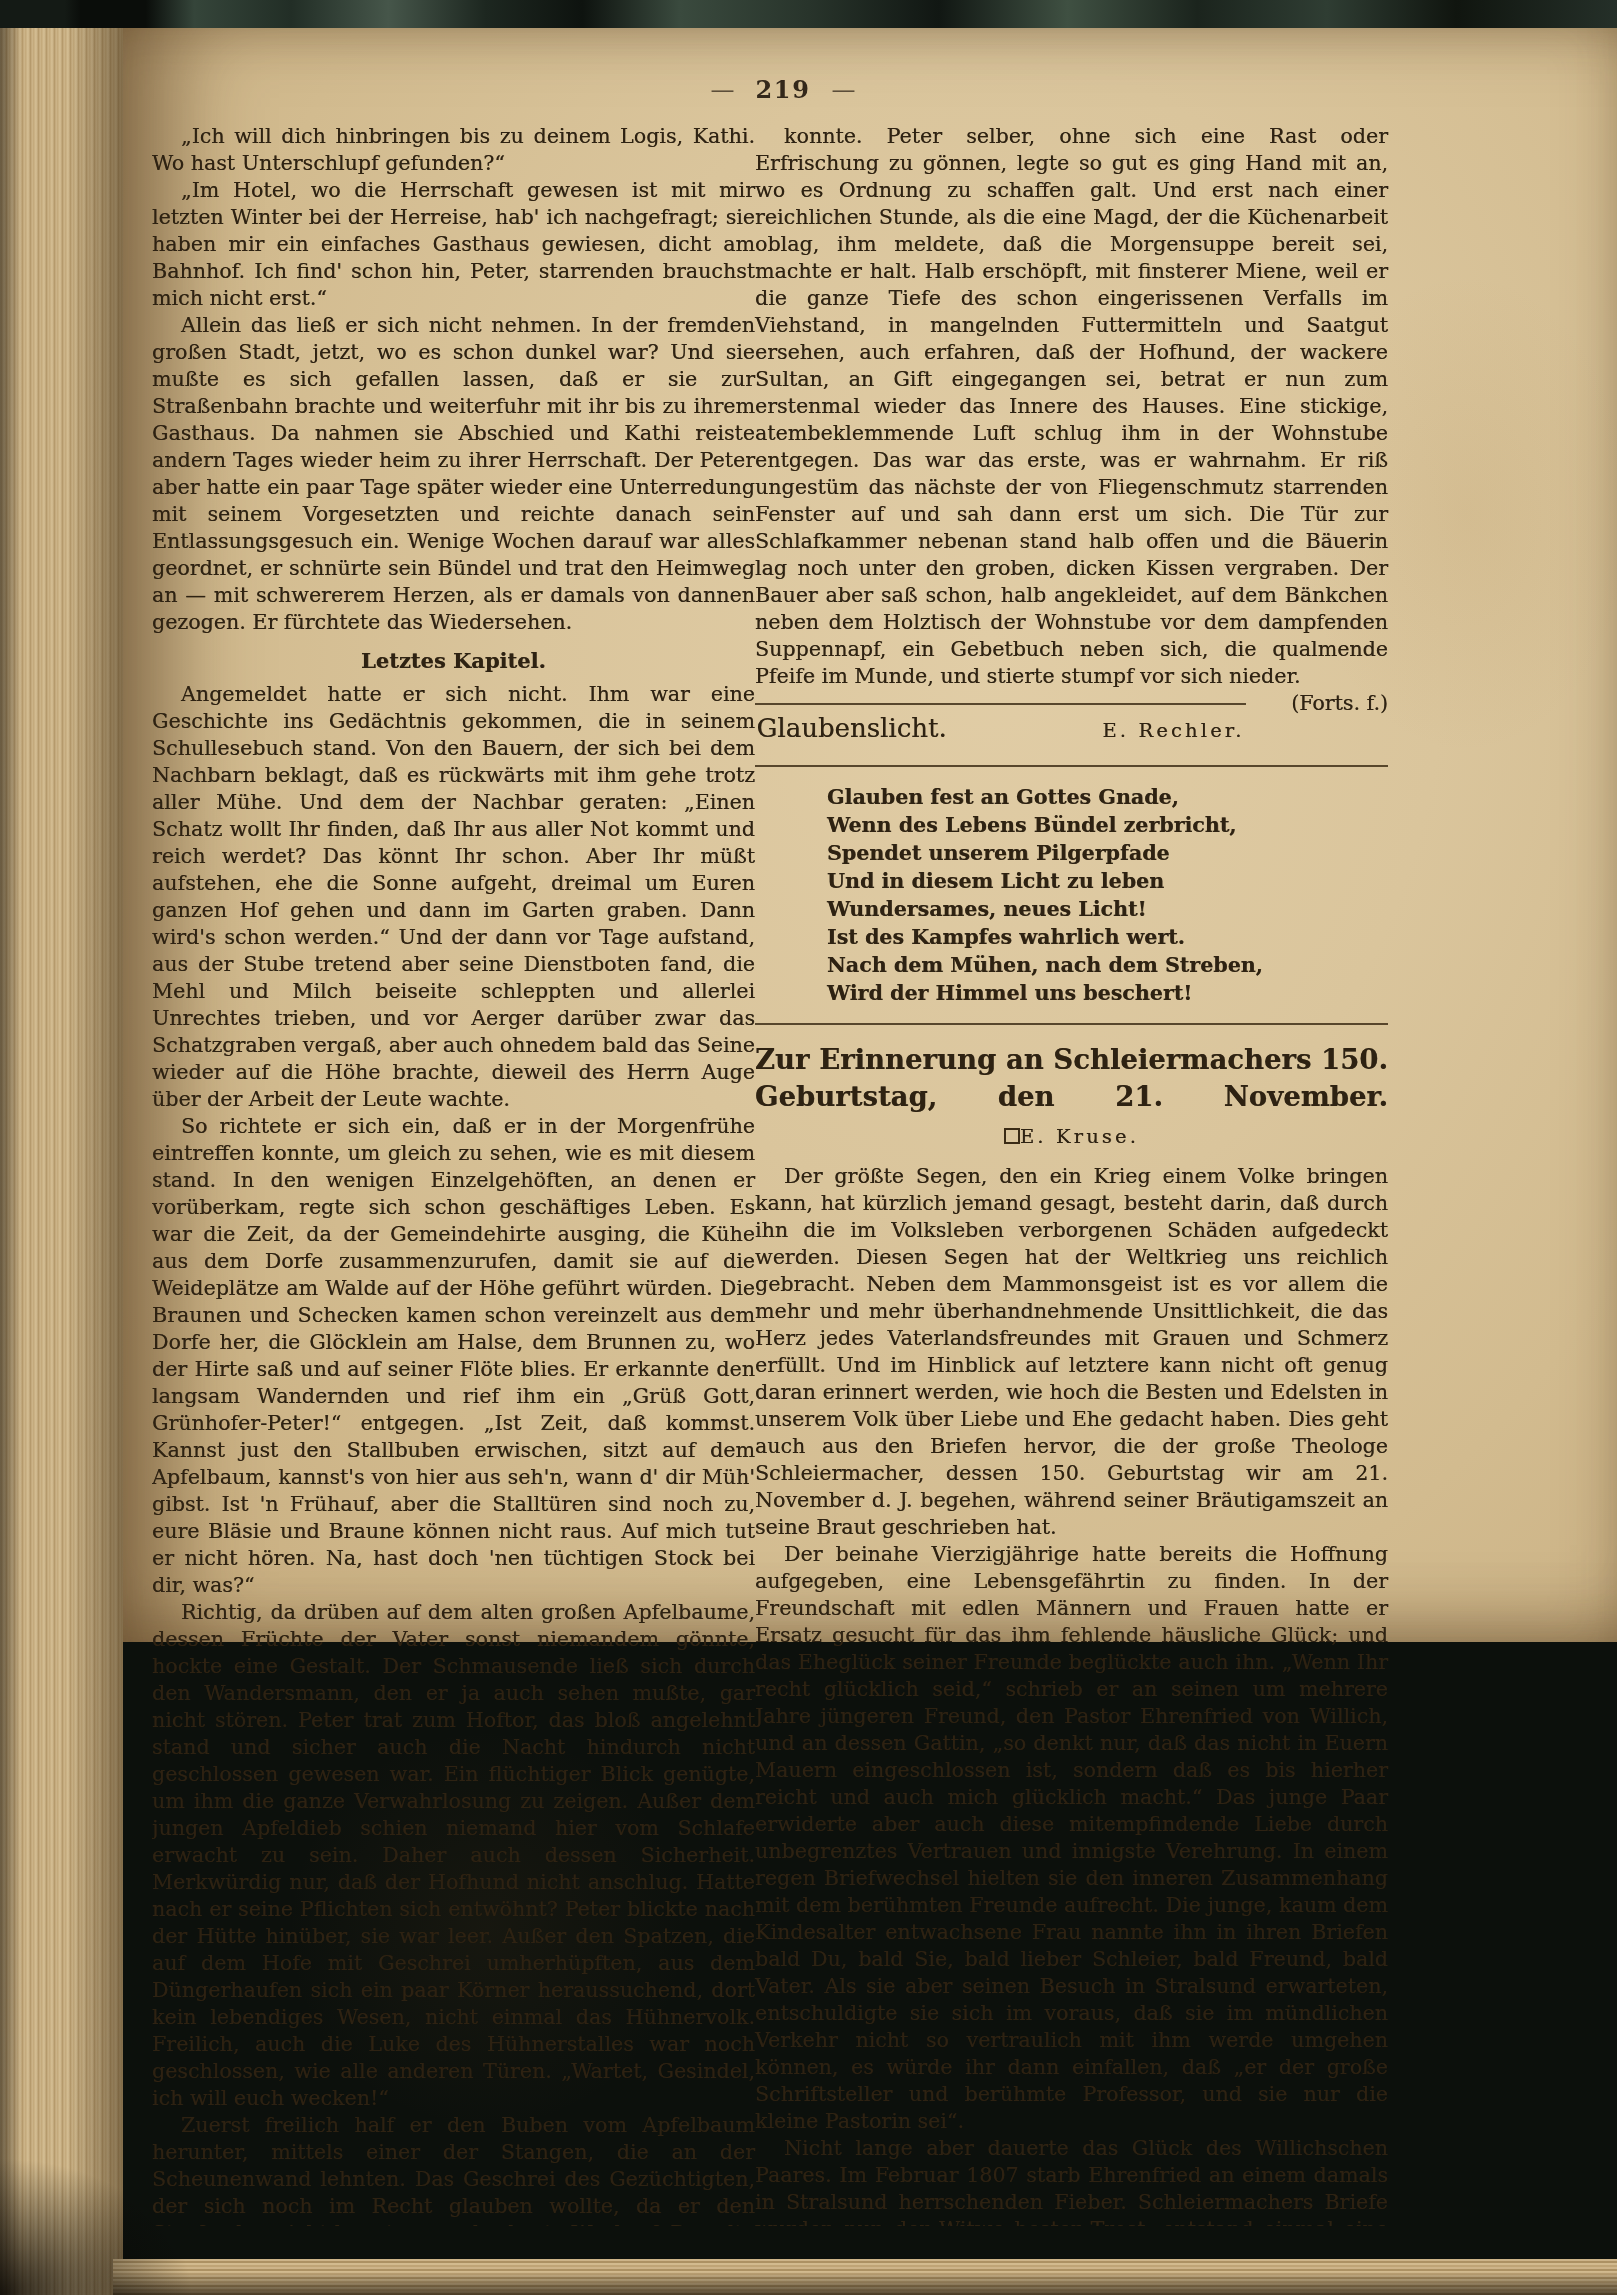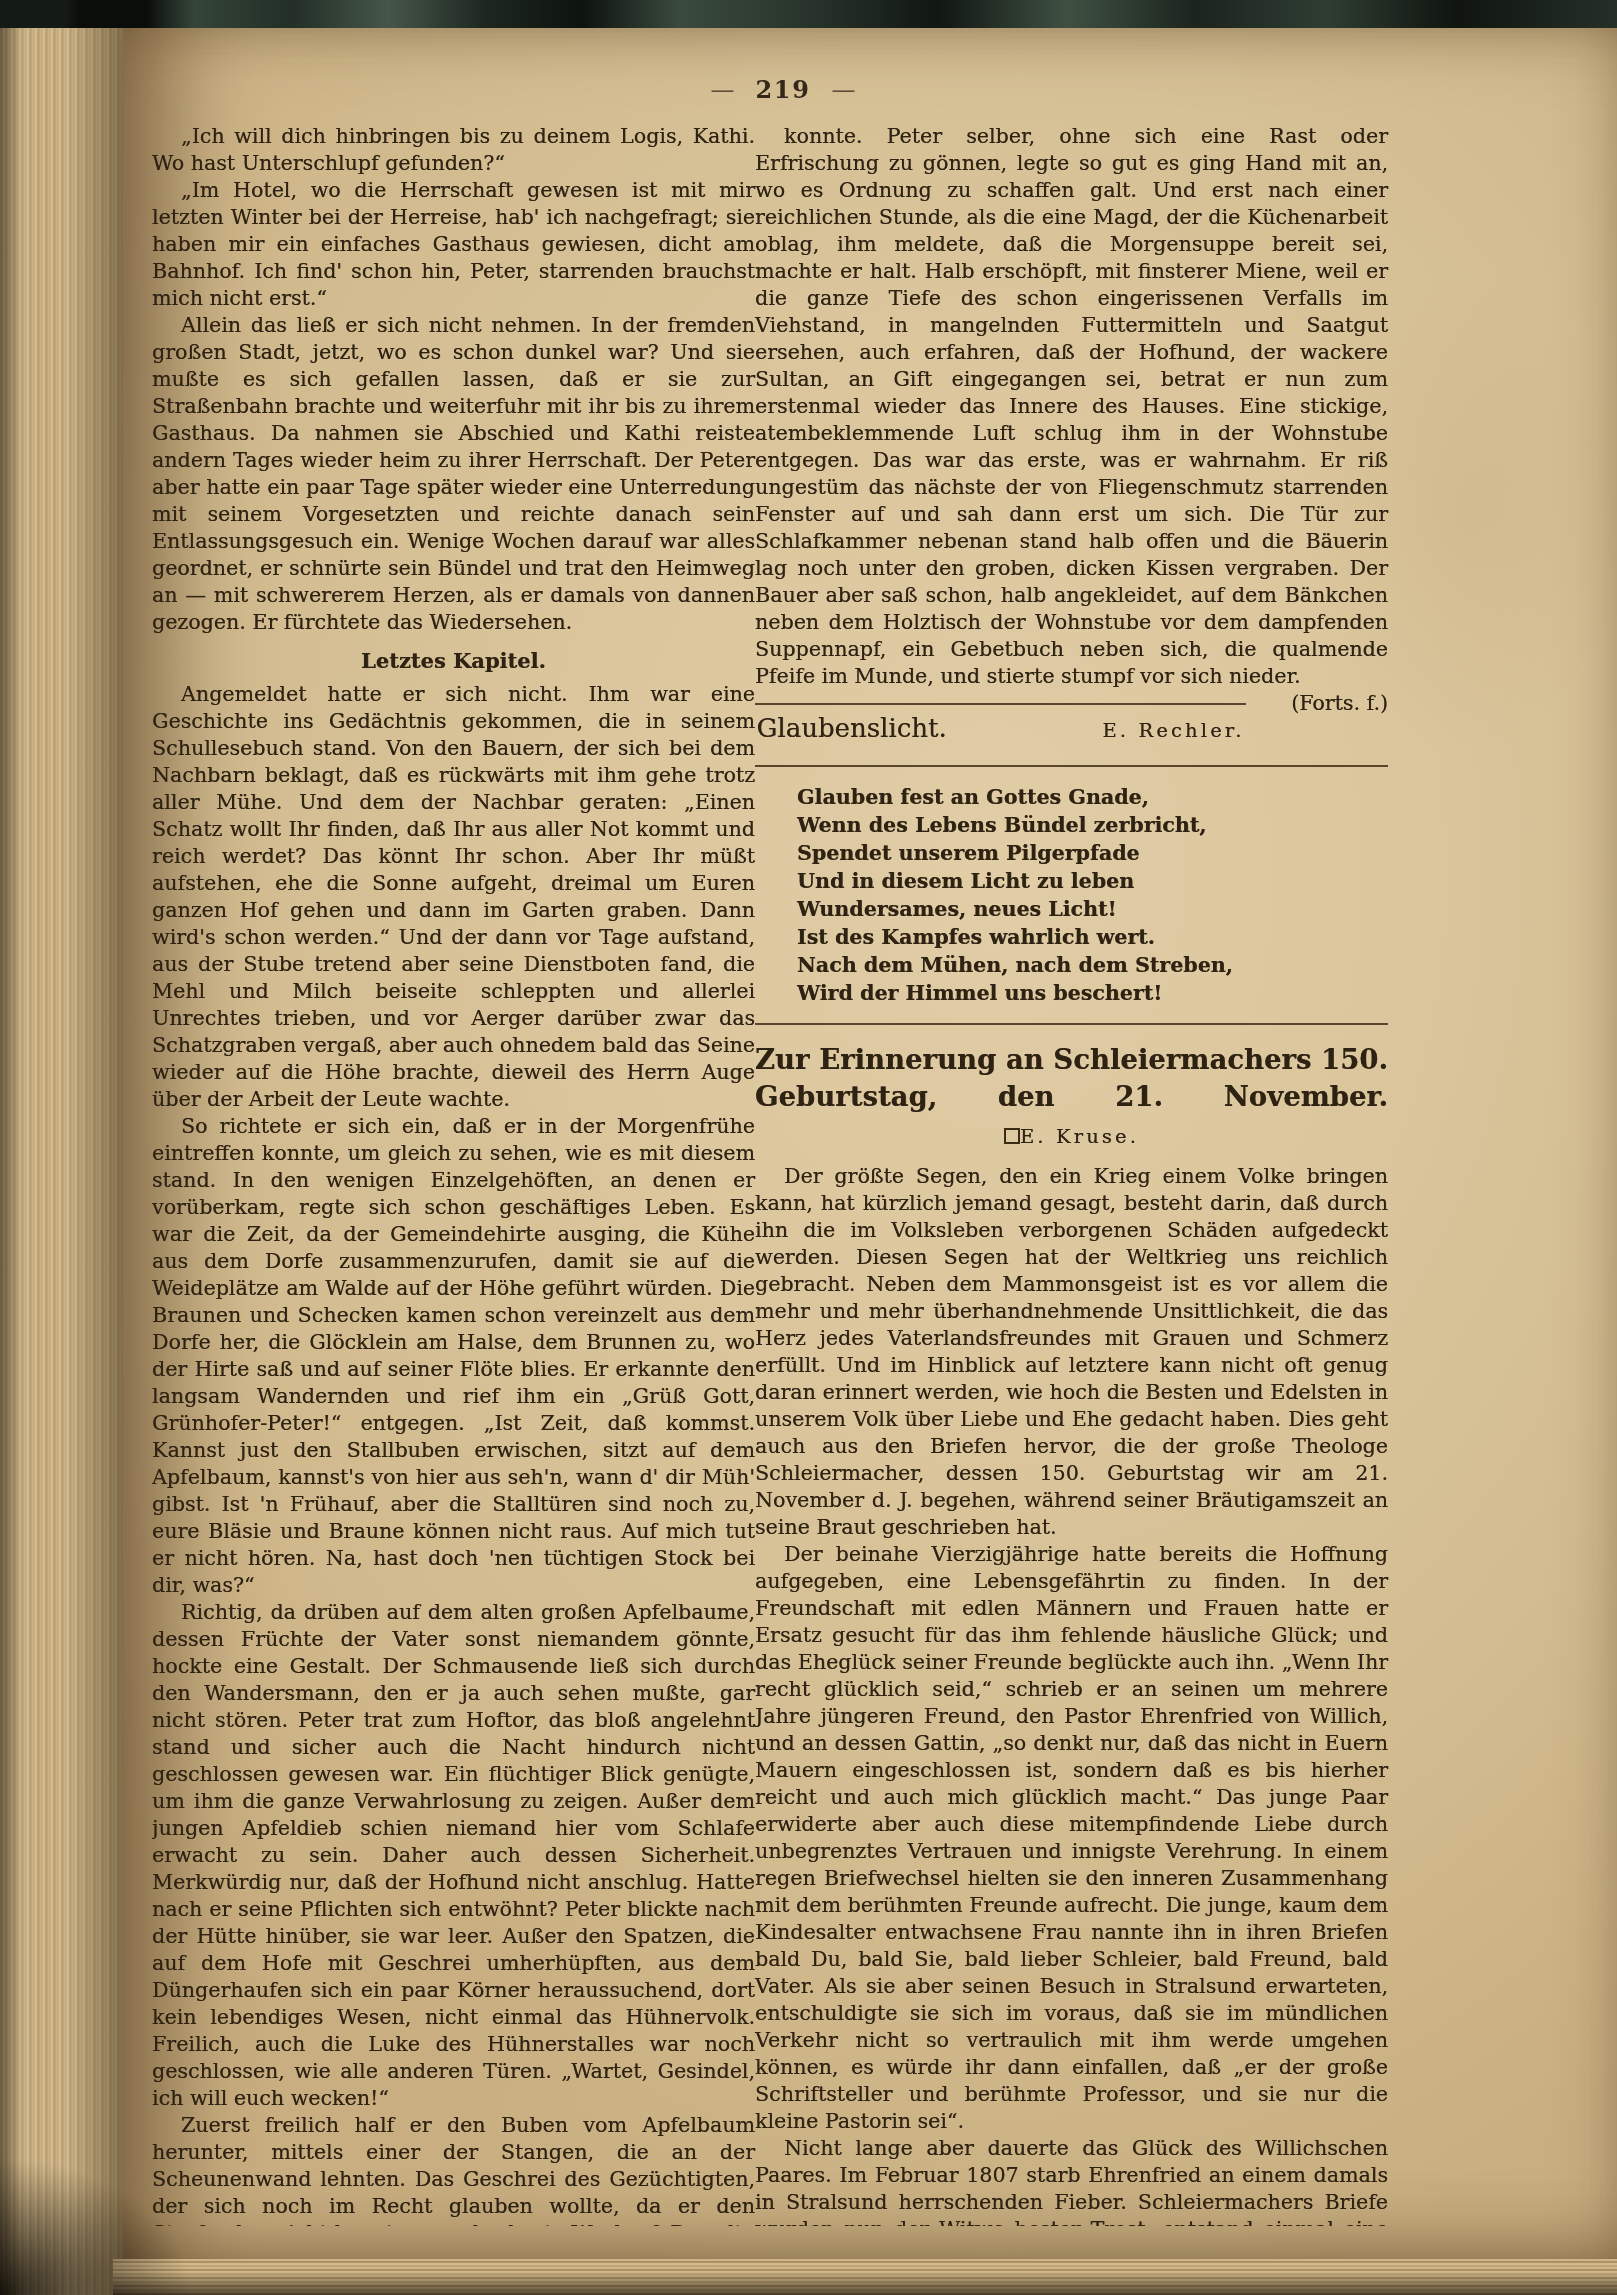--- a/index.html
+++ b/index.html
@@ -14,21 +14,21 @@
       #35453a 12%,#222e26 18%,#46564a 24%,#1d2720 30%,#0e130f 36%,#3a4a3e 42%,
       #28342b 50%,#111713 58%,#3f5042 66%,#1b241d 74%,#2f3d33 82%,#10150f 90%,#253029 100%);
   }
   .stacked-left {
     position:absolute; top:27.5px; left:0; width:123px; height:2268px;
     background:
       linear-gradient(90deg, rgba(25,18,8,0.55) 0%, rgba(25,18,8,0) 18%, rgba(61,44,20,0) 55%, rgba(61,44,20,0.5) 100%),
       repeating-linear-gradient(90deg, #cfb88d 0px, #c3a97b 1.6px, #d6c096 4px, #b59a6c 6.5px, #cbb286 8px);
   }
   .page {
-    position:absolute; top:27.5px; left:123px; width:1495px; height:2234px;
+    position:absolute; top:27.5px; left:123px; width:1495px; height:1614px;
     background:
       radial-gradient(ellipse 1132px 1456px at 58% 38%, #e1cda6 0%, #dac59c 40%, #d2bb8f 70%, #c8ae80 100%);
     box-shadow:
       inset 77px 0 93px -32px rgba(74,50,22,0.55),
       inset -32px 0 65px -32px rgba(74,50,22,0.25),
       inset 0 -49px 73px -40px rgba(74,50,22,0.4),
       inset 0 32px 57px -40px rgba(74,50,22,0.3);
   }
   .stain { position:absolute; border-radius:50%; pointer-events:none; }
   .stain.s1 { left:1173px; top:243px; width:340px; height:485px;
@@ -62,21 +62,21 @@
   .col-right { width:633px; }
   p.par { margin:0; text-indent:29px; text-align:justify; }
   .chapter-heading { text-align:center; font-weight:700; font-size:21px; margin:11.3px 0 6.5px; }
   .forts { float:right; padding-left:16px; }
 
   .rule { height:0; border:0; border-top:2.4px solid #3f2f17; margin:13px 0 0 0; opacity:.85; }
   .section-header { display:flex; justify-content:space-between; align-items:baseline; padding:9.7px 1.6px 8px; }
   .section-title { font-weight:400; font-size:26px; }
   .byline { font-size:19.4px; letter-spacing:3.2px; }
 
-  .poem { font-weight:700; margin:16px 0 16px 42px; }
+  .poem { font-weight:700; margin:16px 0 16px 72px; }
   .poem-line { line-height:28px; white-space:nowrap; }
 
   .article-title {
     font-weight:700; font-size:27.5px; line-height:37px; margin:16px 0 0 0;
     text-align:justify; text-align-last:justify;
   }
   .article-byline { display:flex; justify-content:center; align-items:center; margin:8px 1.6px 13px; }
   .ornament { width:12px; height:12px; border:2.4px solid #3a2b15; background:transparent; }
 </style>
 </head>

